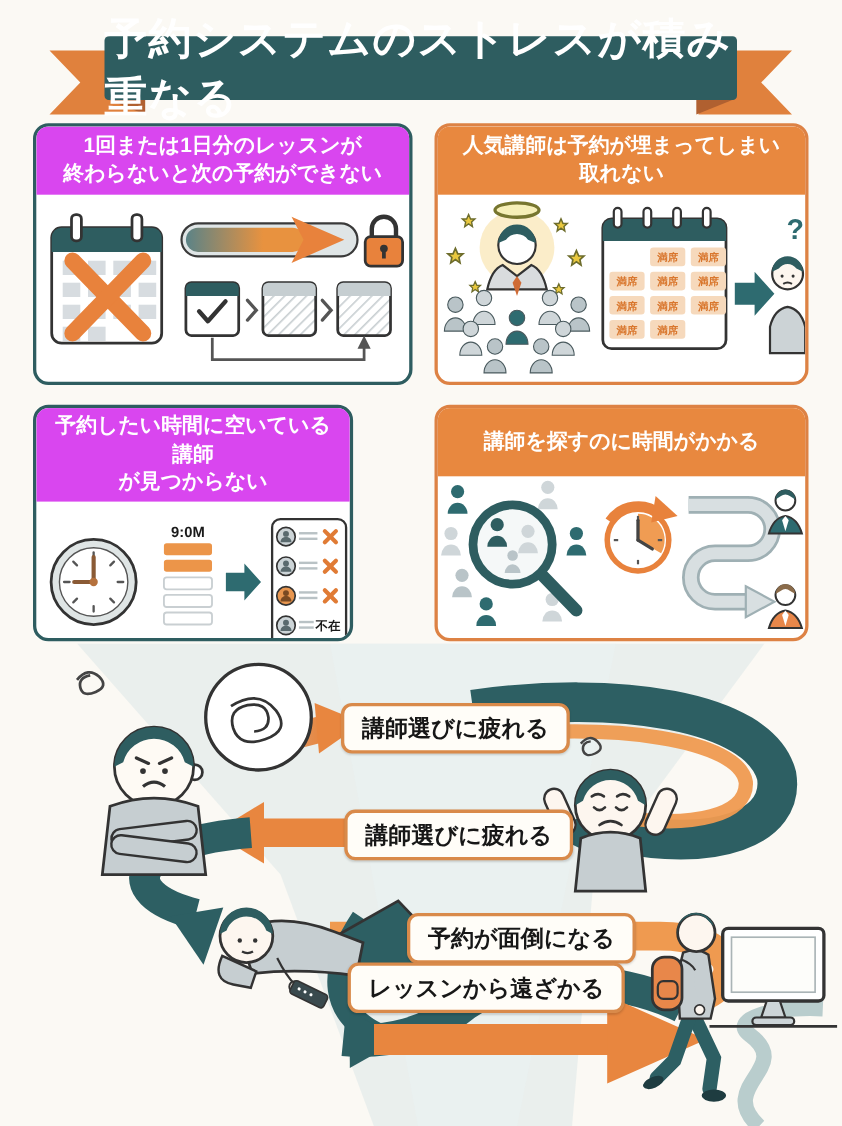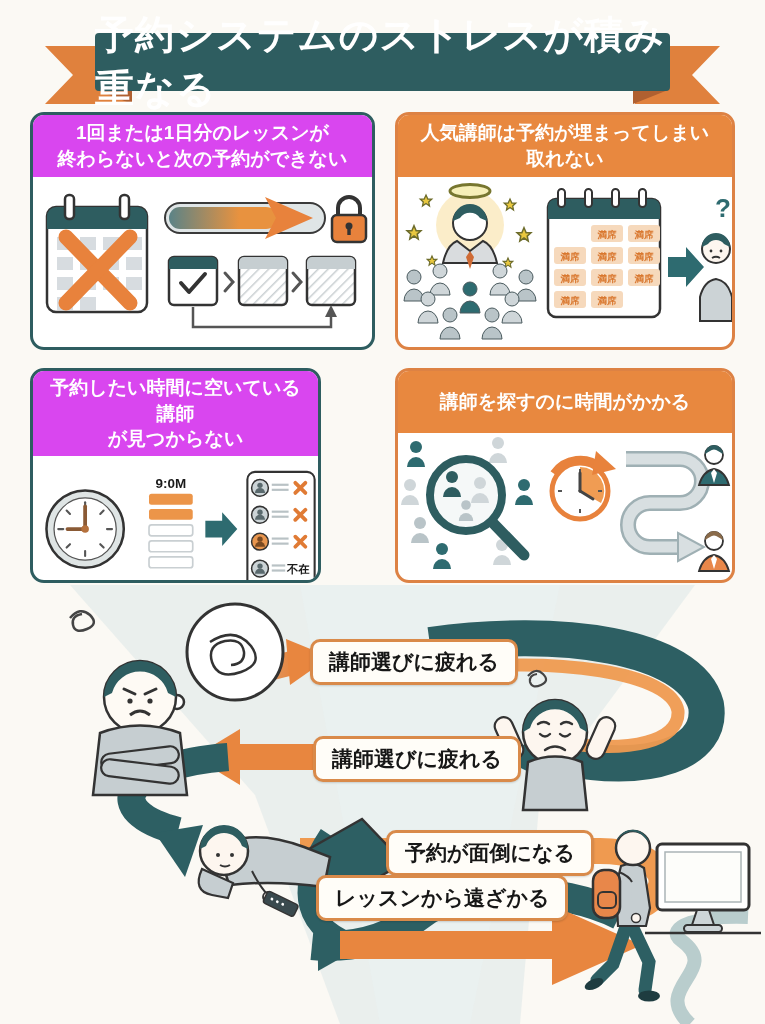--- a/index.html
+++ b/index.html
@@ -464,14 +464,14 @@
     <line x1="0" y1="93" x2="116" y2="93" stroke="#333" stroke-width="2.5"></line>
     <rect x="12" y="4" width="92" height="66" rx="5" fill="#fff" stroke="#333" stroke-width="3"></rect>
     <rect x="20" y="12" width="76" height="50" fill="#fdfdfa" stroke="#aab4b6" stroke-width="1.5"></rect>
     <path d="M52,70 h12 l5,15 h-22 z" fill="#cdd5d8" stroke="#333" stroke-width="2"></path>
     <rect x="39" y="85" width="38" height="7" rx="3.5" fill="#cdd5d8" stroke="#333" stroke-width="2"></rect>
   </g>
 </svg>
 
 <div class="flow-label" style="left:310px;top:639px;">講師選びに疲れる</div>
 <div class="flow-label" style="left:313px;top:736px;">講師選びに疲れる</div>
-<div class="flow-label" style="left:386px;top:830px;font-family:Liberation Mono, monospace;">予約が面倒になる</div>
+<div class="flow-label" style="left:370px;top:830px;font-family:Liberation Mono, monospace;">予約が面倒になる</div>
 <div class="flow-label" style="left:316px;top:875px;">レッスンから遠ざかる</div>
 
 </body></html>

